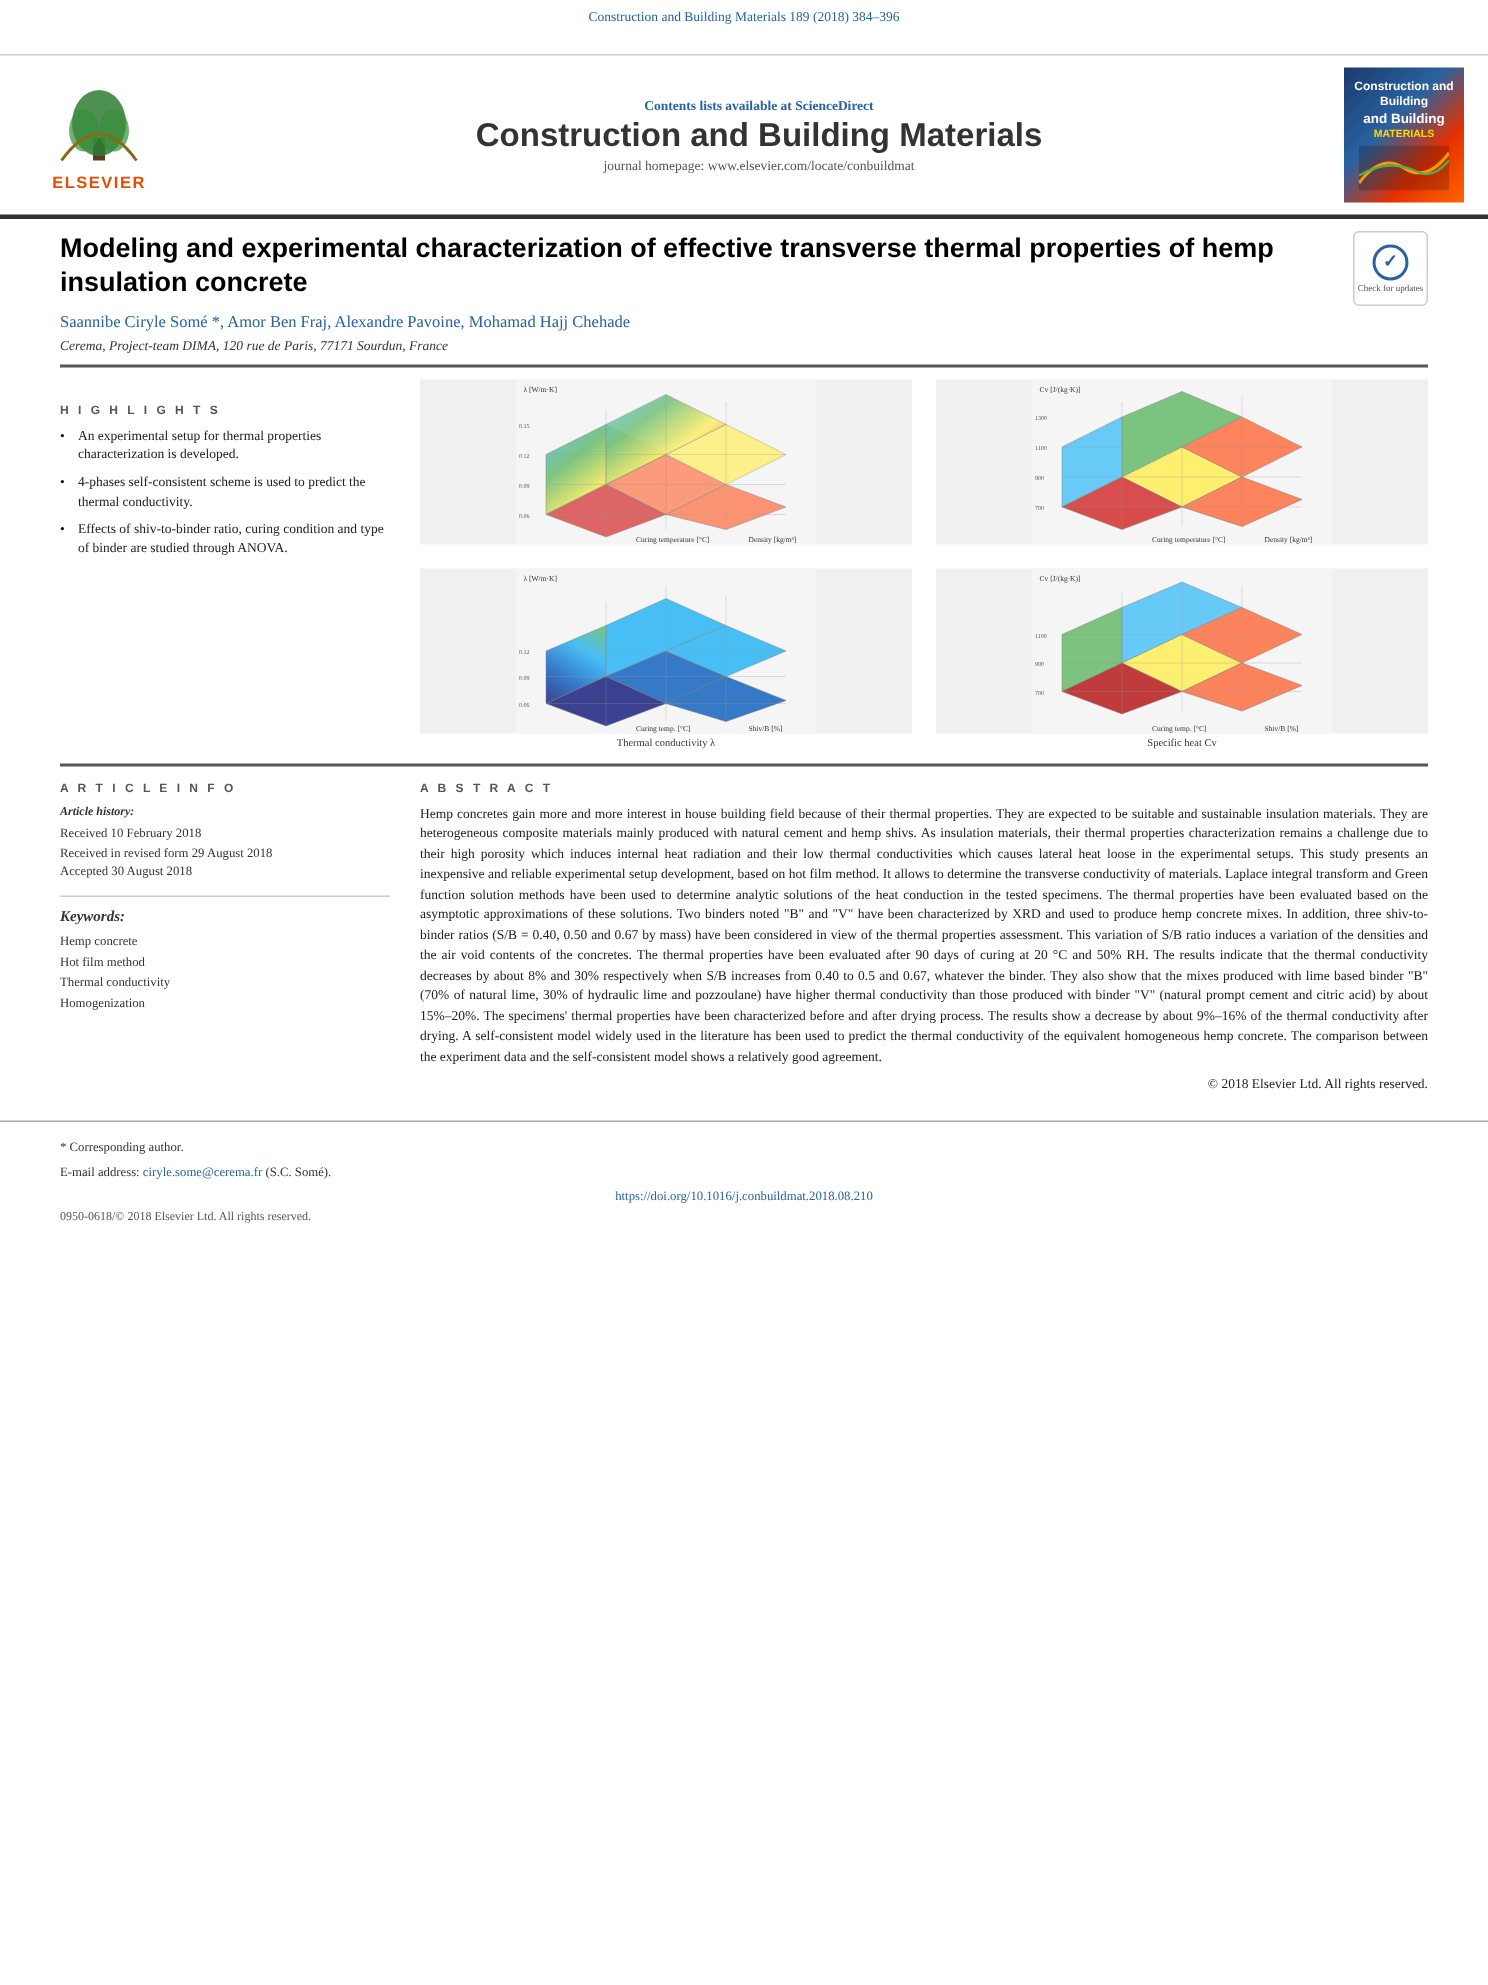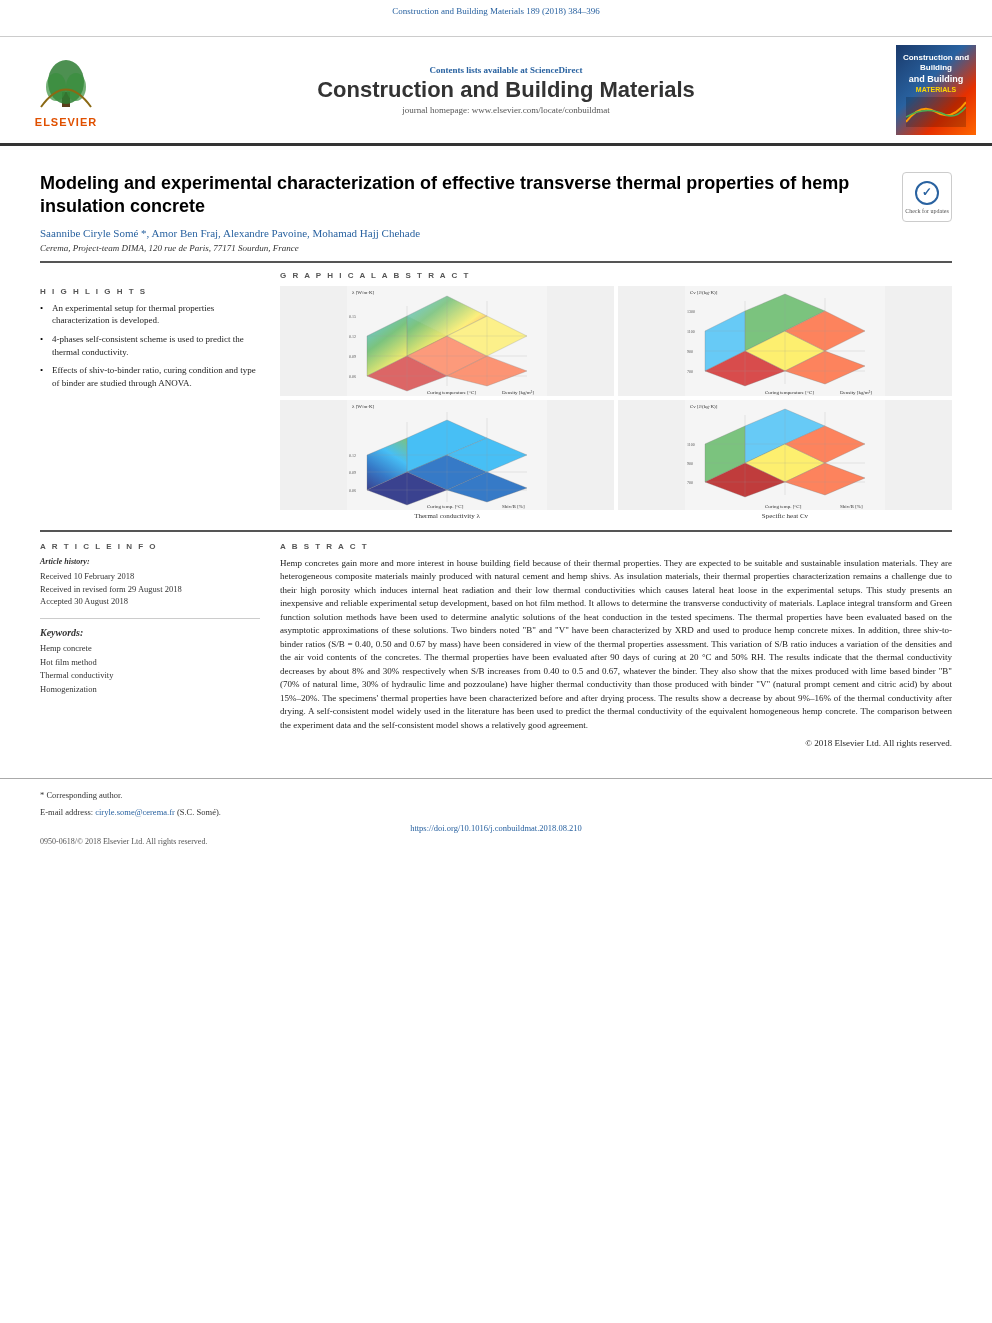--- a/index.html
+++ b/index.html
@@ -79,21 +79,21 @@
       font-size: 8px;
       line-height: 1.2;
     }
     .journal-cover-img .cover-subtitle {
       font-size: 7px;
       color: #ffd700;
     }
 
     
     .main-content {
-      padding: 26px 40px 10px 40px;
+      padding: 8px 40px 10px 40px;
     }
 
     
     .article-title-section {
       display: flex;
       align-items: flex-start;
       margin-bottom: 8px;
     }
     .article-title-text {
       flex: 1;
@@ -203,21 +203,21 @@
       position: absolute;
       left: 0;
       color: #000;
     }
 
     
     .graphical-abstract-grid {
       display: grid;
       grid-template-columns: 1fr 1fr;
       grid-template-rows: auto auto;
-      gap: 4px;
+      gap: 16px;
     }
     .plot-container {
       display: flex;
       flex-direction: column;
       align-items: center;
     }
     .plot-box {
       width: 100%;
       height: 110px;
       background: #f0f0f0;
@@ -294,21 +294,21 @@
       font-size: 9px;
       text-align: right;
       color: #222;
       margin-top: 6px;
     }
 
     
     .footer-section {
       padding: 10px 40px;
       border-top: 1px solid #aaa;
-      margin-top: 20px;
+      margin-top: 10px;
     }
     .footnote-text {
       font-size: 8.5px;
       color: #333;
       line-height: 1.5;
       margin-bottom: 4px;
     }
     .footnote-email {
       color: #2962a0;
     }
@@ -399,21 +399,20 @@
     <div class="left-col">
       <div class="section-header">H I G H L I G H T S</div>
       <ul class="highlights-list">
         <li>An experimental setup for thermal properties characterization is developed.</li>
         <li>4-phases self-consistent scheme is used to predict the thermal conductivity.</li>
         <li>Effects of shiv-to-binder ratio, curing condition and type of binder are studied through ANOVA.</li>
       </ul>
     </div>
 
     <div class="right-col">
-      <div class="section-header">G R A P H I C A L   A B S T R A C T</div>
       <div class="graphical-abstract-grid">
 
         <div class="plot-container">
           <div class="plot-box">
             <svg class="plot-svg" viewBox="0 0 200 110" xmlns="http://www.w3.org/2000/svg">
               <rect width="200" height="110" fill="#f5f5f5"></rect>
 
               <text x="5" y="8" font-size="5" fill="#333">λ [W/m·K]</text>
               <text x="80" y="108" font-size="5" fill="#333">Curing temperature [°C]</text>
               <text x="155" y="108" font-size="5" fill="#333">Density [kg/m³]</text>

